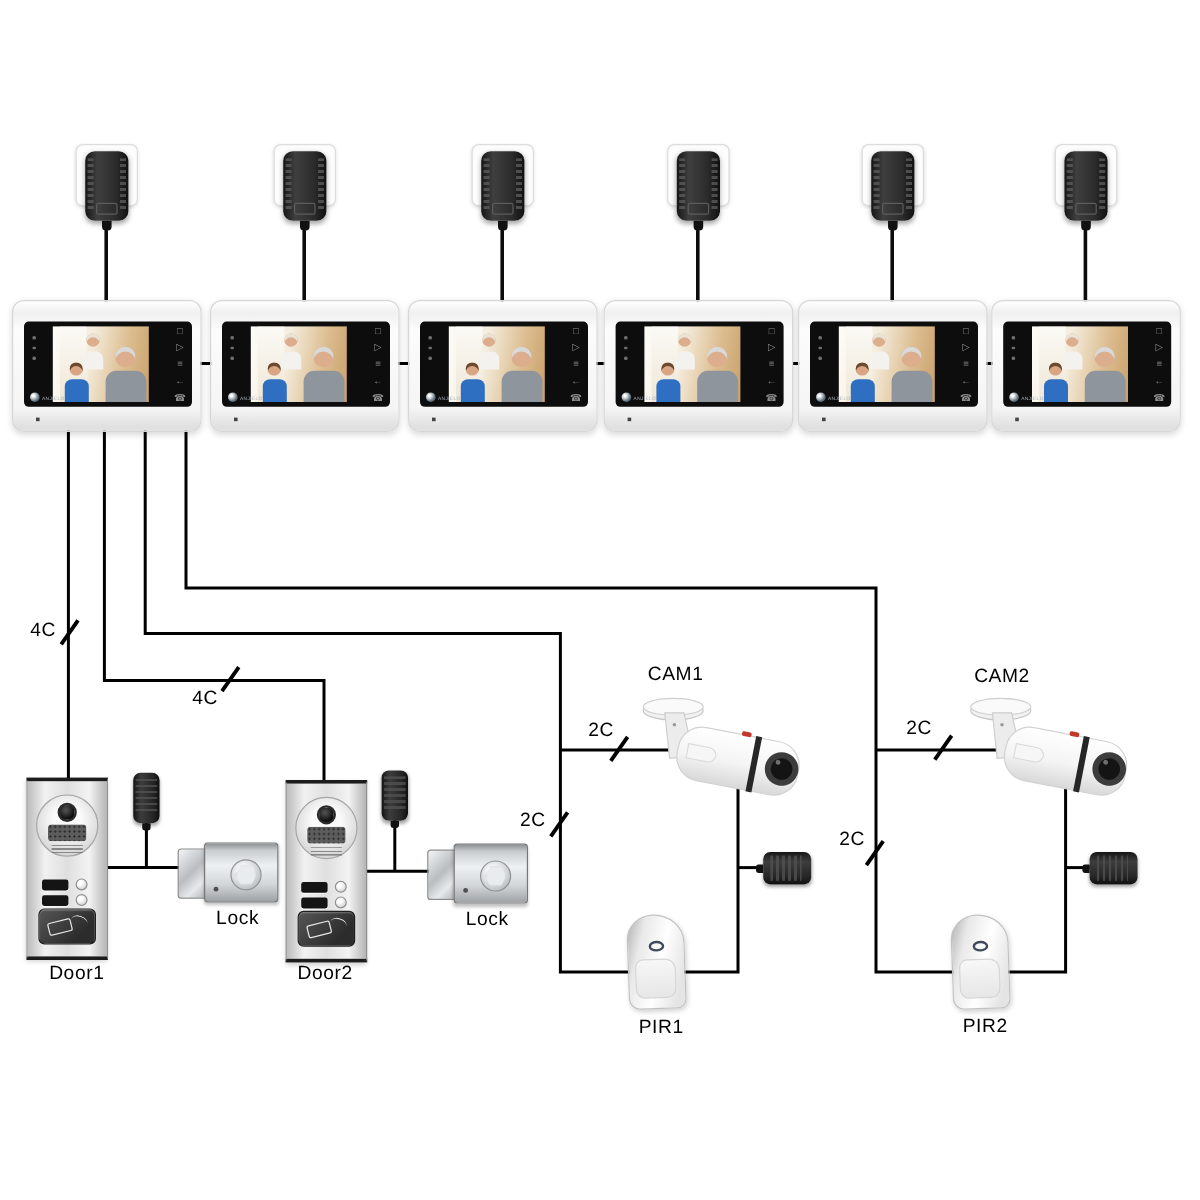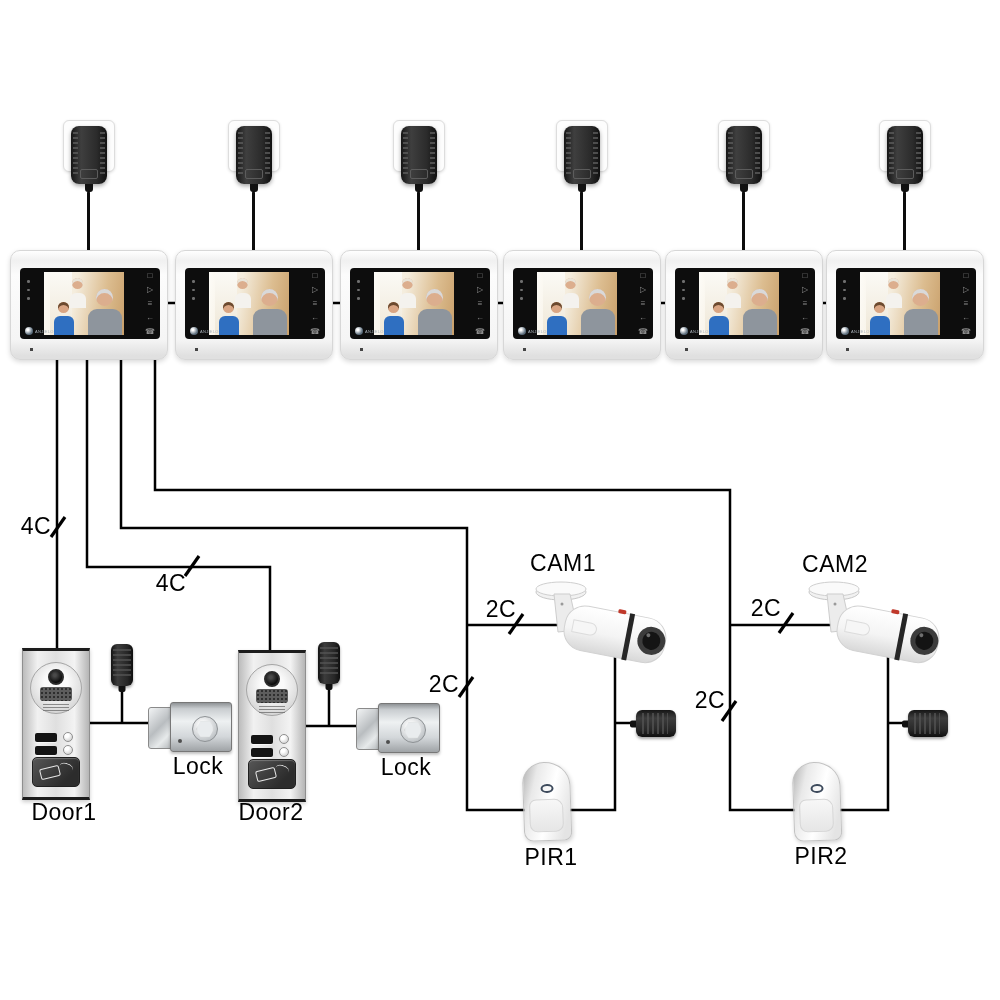--- a/index.html
+++ b/index.html
@@ -4,21 +4,21 @@
 <style>
   * { margin:0; padding:0; box-sizing:border-box; }
   body { background:#fff; }
   .canvas { position:relative; width:1000px; height:1000px; background:#ffffff;
             font-family:"Liberation Sans", sans-serif; overflow:hidden; }
 
   
   svg.wires { position:absolute; left:0; top:0; z-index:1; }
 
   
-  .dlabel { position:absolute; transform:translate(-50%,-50%); font-size:23px;
+  .dlabel { position:absolute; transform:translate(-50%,-50%); font-size:16px;
             color:#000; white-space:nowrap; z-index:5; letter-spacing:.5px; }
 
   
   .unit { position:absolute; top:118px; width:158px; height:246px; z-index:2; }
   .outlet { position:absolute; left:53px; top:2px; width:52px; height:52px;
             background:#fdfdfd; border:1px solid #ddd; border-radius:6px;
             box-shadow:0 1px 3px rgba(0,0,0,.12); }
   .outlet-inner { position:absolute; left:7px; top:7px; right:7px; bottom:7px;
             border:1px solid #e7e7e7; border-radius:4px; background:#f7f7f7; }
   .adapter { position:absolute; left:61px; top:8px; width:36px; height:58px;

